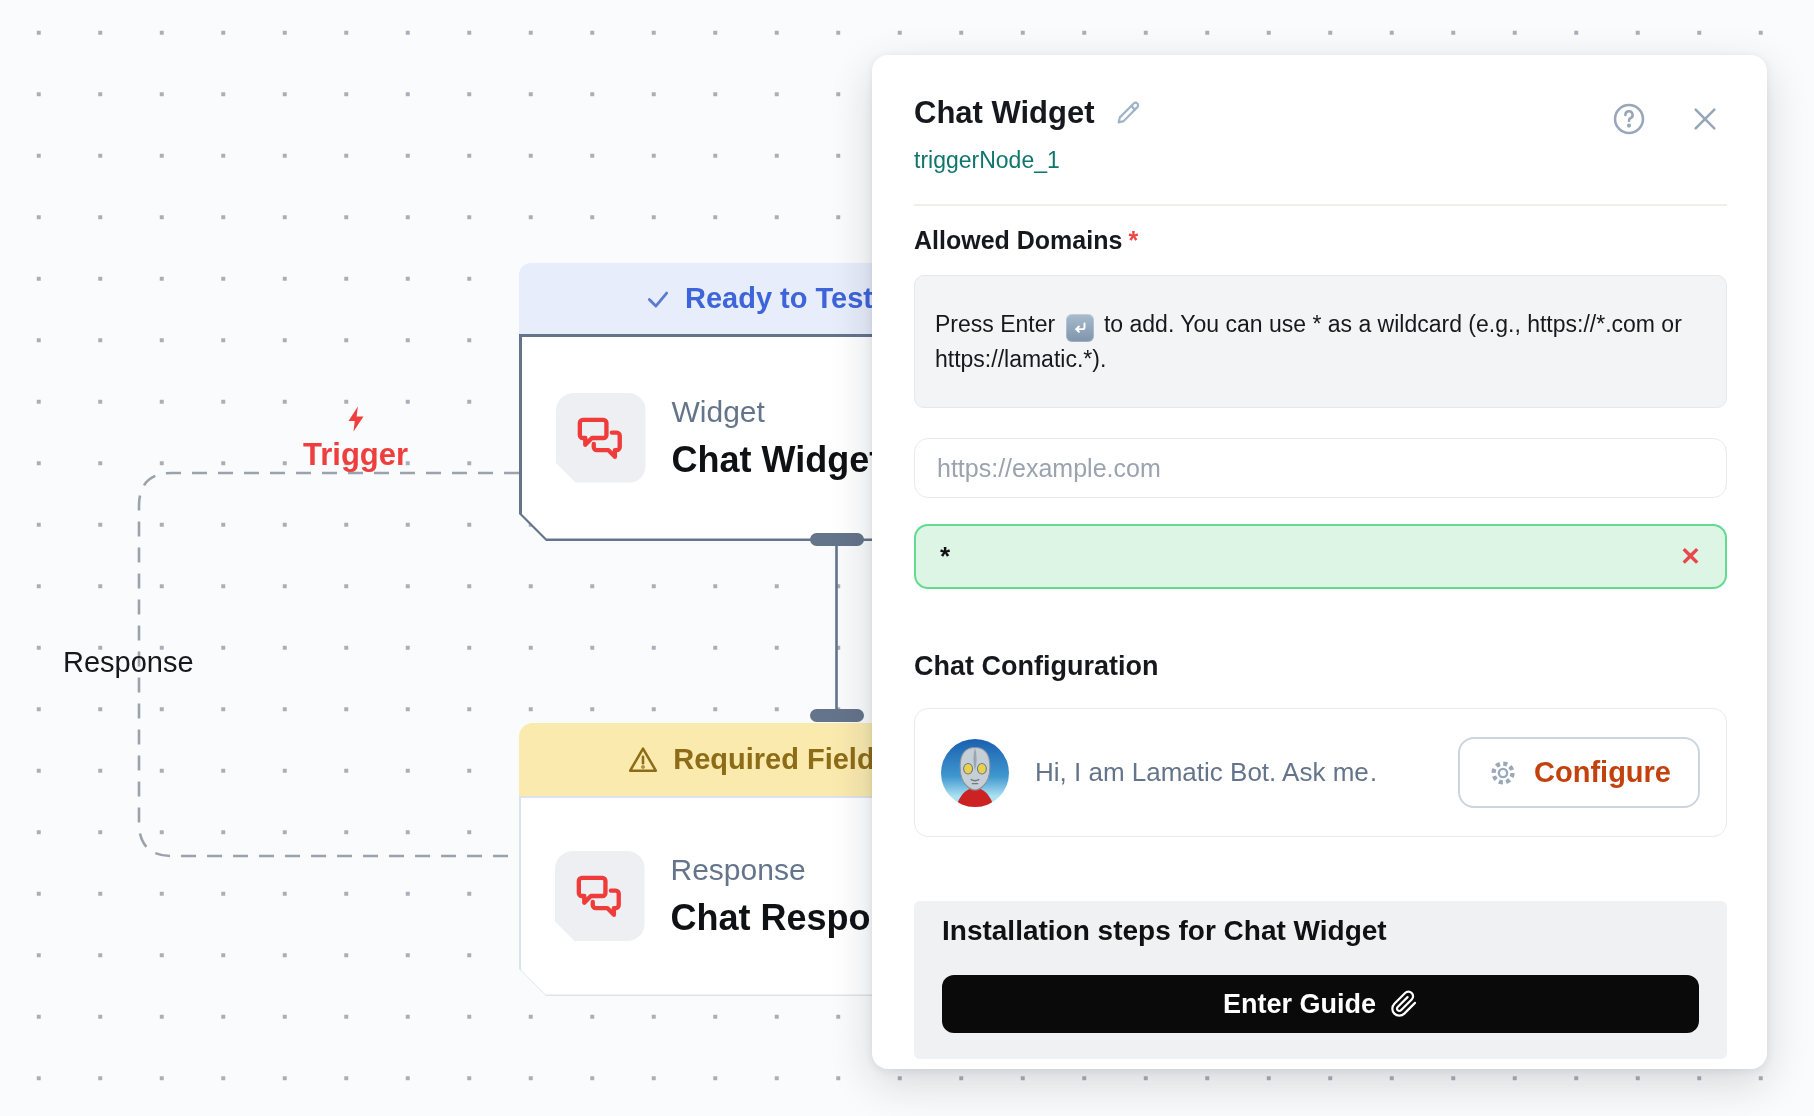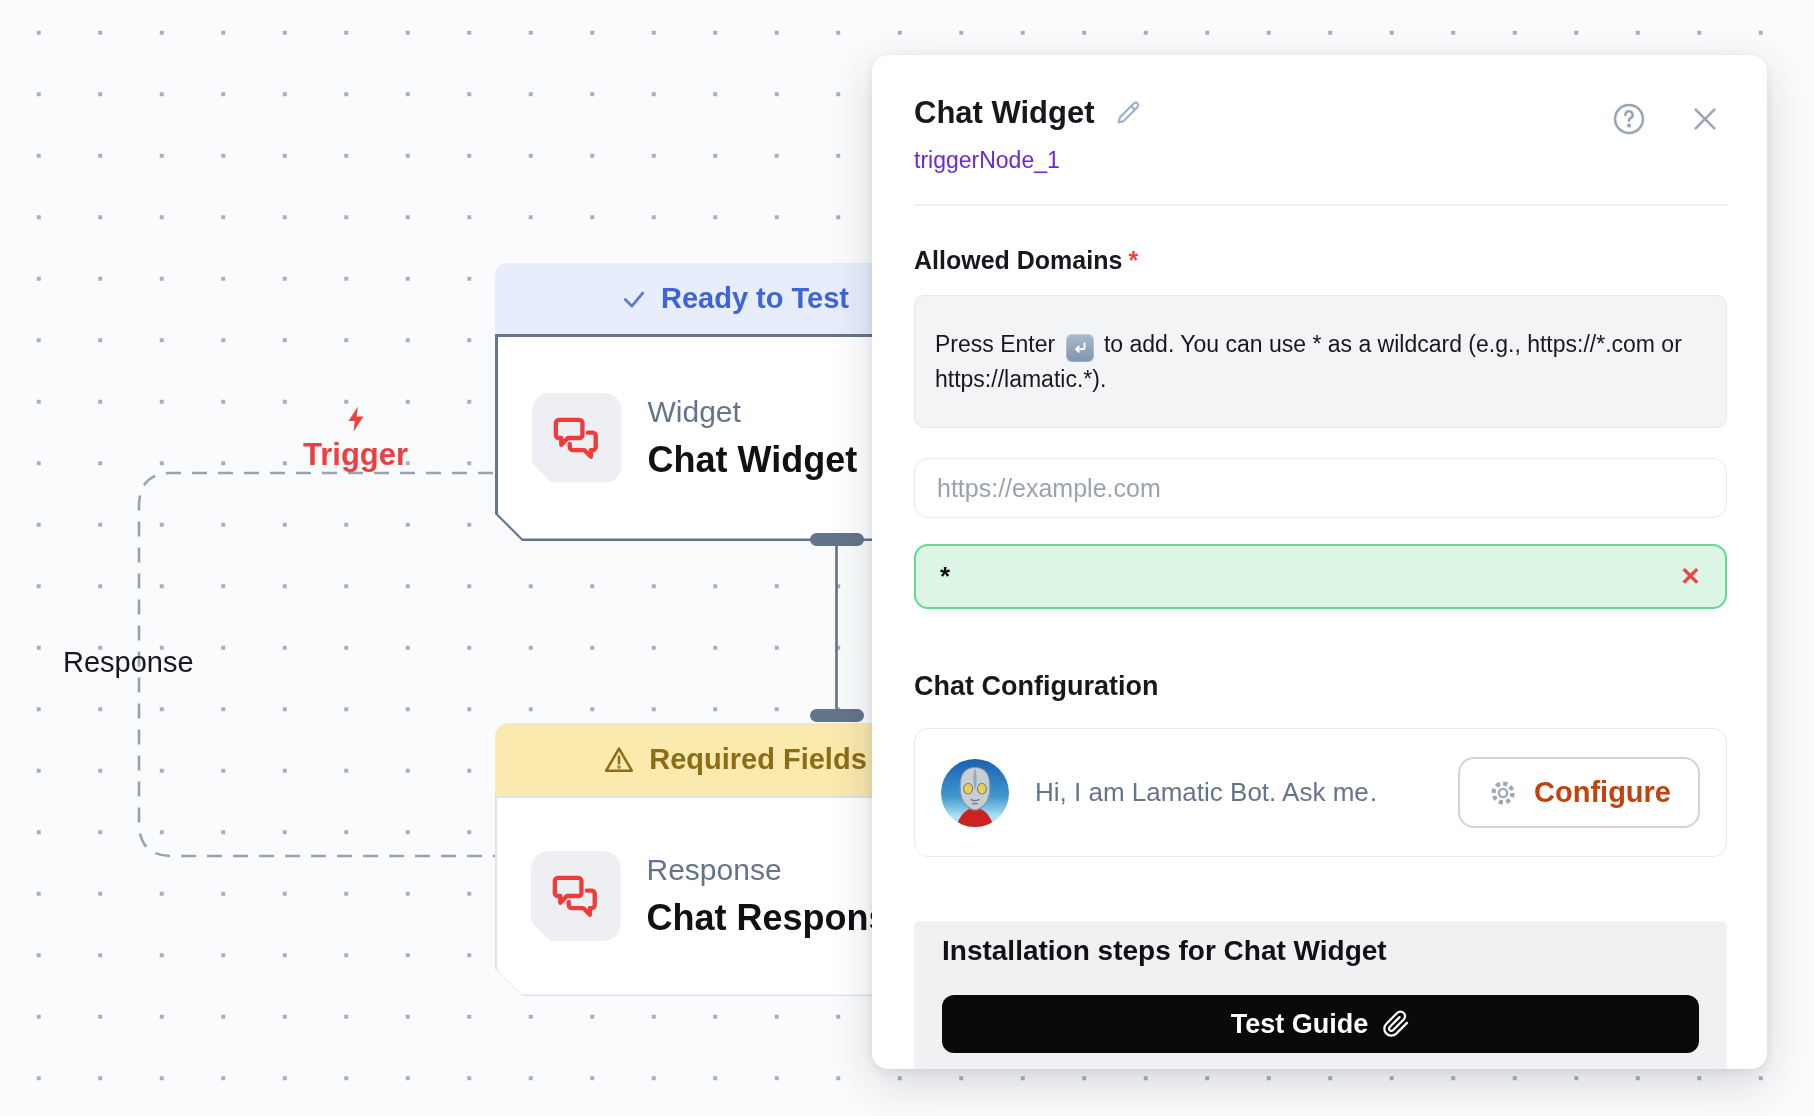--- a/index.html
+++ b/index.html
@@ -11,21 +11,21 @@
     background-size:61.5px 61.5px;
     background-position:8px 2px;
     position:relative;
     color:#111827;
   }
   svg { display:block; }
 
   
   .edge-layer { position:absolute; inset:0; z-index:1; pointer-events:none; }
 
-  .node { position:absolute; left:495px; width:480px; z-index:2; }
+  .node { position:absolute; left:519px; width:480px; z-index:2; }
   .node-badge {
     height:71px; display:flex; align-items:center; justify-content:center; gap:14px;
     border-radius:12px 12px 0 0; font-weight:bold; font-size:29px;
   }
   .badge-ready { background:#e8edfb; color:#3d64d9; }
   .badge-warn  { background:#faeaae; color:#8d6c17; height:73px; border-radius:14px 14px 0 0; }
   .node-border { position:relative; width:100%; }
   .node-border.dark  { background:#64748b; clip-path:polygon(0 0,100% 0,100% 100%,27px 100%,0 calc(100% - 27px)); }
   .node-border.light { background:#dde3ea; clip-path:polygon(0 0,100% 0,100% 100%,27px 100%,0 calc(100% - 27px)); }
   .node-inner {
@@ -55,24 +55,24 @@
     position:absolute; left:872px; top:55px; width:895px; height:1014px;
     background:#ffffff; border-radius:16px; z-index:10;
     box-shadow:0 14px 44px rgba(15,23,42,.16), 0 2px 8px rgba(15,23,42,.07);
     padding:40px 40px 0 42px; overflow:hidden;
   }
   .panel-header { display:flex; align-items:flex-start; justify-content:space-between; }
   .panel-title-row { display:flex; align-items:center; gap:18px; }
   .panel-title { font-size:31px; font-weight:bold; color:#16181d; }
   .panel-icons { display:flex; align-items:center; gap:42px; padding-top:6px; padding-right:6px; }
   .icon-btn { background:none; border:none; cursor:pointer; color:#97a6b8; padding:0; }
-  .panel-subtitle { margin-top:16px; font-size:23px; color:#6d28d9; }
+  .panel-subtitle { margin-top:16px; font-size:23px; color:#0f766e; }
   .panel-divider { margin-top:30px; border:none; border-top:2px solid #f1efec; }
 
-  .field-label { margin-top:40px; font-size:25px; font-weight:bold; color:#16181d; }
+  .field-label { margin-top:20px; font-size:25px; font-weight:bold; color:#16181d; }
   .req-mark { color:#ef4444; font-weight:bold; margin-left:6px; }
 
   .hint-box {
     margin-top:20px; background:#f3f4f6; border:1px solid #e7e8ea; border-radius:10px;
     padding:31px 20px; font-size:23px; line-height:1.48; color:#16181d;
   }
   .enter-key {
     display:inline-flex; width:28px; height:28px; border-radius:6px; vertical-align:-5px;
     background:linear-gradient(#a9bccd,#7e94ab); align-items:center; justify-content:center;
     margin:0 4px; box-shadow:inset 0 0 0 1px rgba(255,255,255,.25);
@@ -275,20 +275,20 @@
         <circle cx="12" cy="12" r="7.1" stroke-width="3.2" stroke-dasharray="3.1 2.47"></circle>
         <circle cx="12" cy="12" r="3.1" stroke-width="1.8"></circle>
       </svg>
       <span>Configure</span>
     </button>
   </div>
 
   <div class="install-box">
     <div class="install-heading">Installation steps for Chat Widget</div>
     <button class="guide-btn">
-      <span>Test Guide</span>
+      <span>Enter Guide</span>
       <svg width="28" height="28" viewBox="0 0 24 24" fill="none" stroke="#ffffff" stroke-width="1.9" stroke-linecap="round" stroke-linejoin="round">
         <path d="M21.44 11.05l-9.19 9.19a6 6 0 0 1-8.49-8.49l9.19-9.19a4 4 0 1 1 5.66 5.66l-9.2 9.19a2 2 0 0 1-2.83-2.83l8.49-8.48"></path>
       </svg>
     </button>
   </div>
 
 </div>
 
 </body></html>

